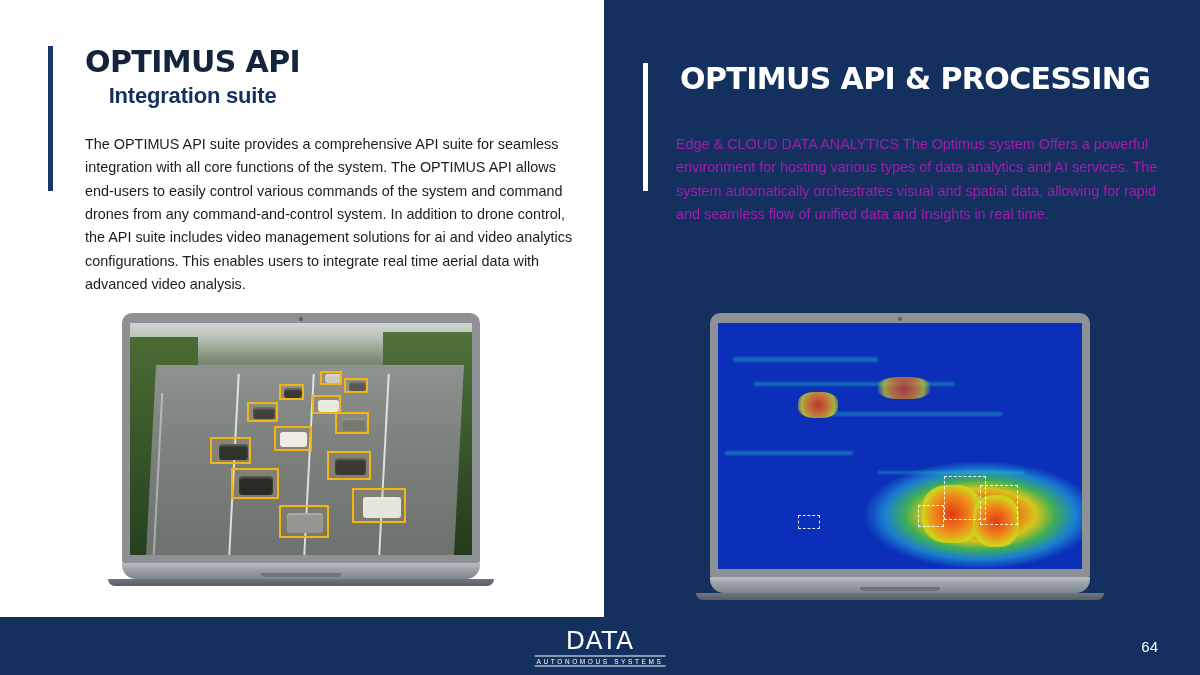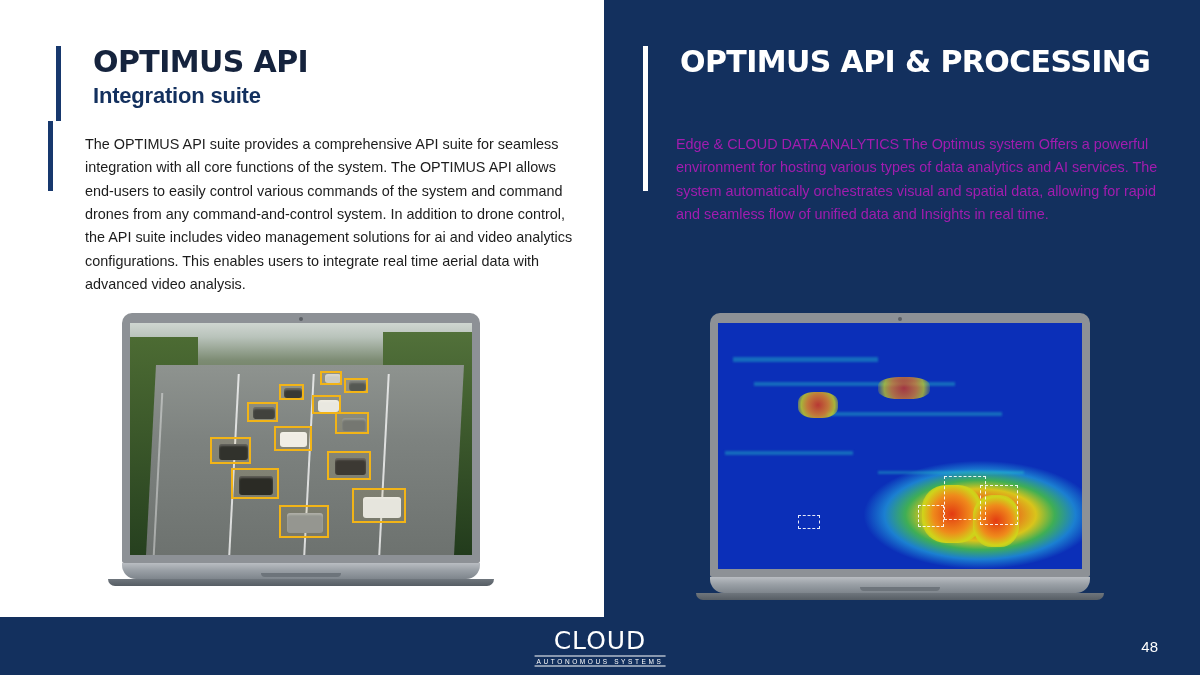--- a/index.html
+++ b/index.html
@@ -209,33 +209,33 @@
   }
 </style>
 </head>
 <body>
 
 <div class="slide">
 
   <div class="panel-left"></div>
   <div class="panel-right"></div>
 
-  <div class="head-block" style="left:56px; top:46px; width:520px; height:75px;">
+  <div class="head-block" style="left:48px; top:46px; width:520px; height:75px;text-align:center;">
     <div class="accent-bar"></div>
     <div class="head-text">
       <div class="title">OPTIMUS API</div>
       <div class="subtitle">Integration suite</div>
     </div>
   </div>
 
   <div style="position:absolute;left:48px;top:121px;width:5px;height:70px;background:#17386d;"></div>
 
   <div class="body-copy" style="left:85px; top:133px; width:490px;">The OPTIMUS API suite provides a comprehensive API suite for seamless integration with all core functions of the system. The OPTIMUS API allows end-users to easily control various commands of the system and command drones from any command-and-control system. In addition to drone control, the API suite includes video management solutions for ai and video analytics configurations. This enables users to integrate real time aerial data with advanced video analysis.</div>
 
-  <div class="head-block" style="left:643px; top:46px; width:530px; height:75px;">
+  <div class="head-block" style="left:643px; top:63px; width:530px; height:75px;">
     <div class="accent-bar light"></div>
     <div class="head-text">
       <div class="title light">OPTIMUS API &amp; PROCESSING</div>
     </div>
   </div>
   <div style="position:absolute;left:643px;top:121px;width:5px;height:70px;background:#ffffff;"></div>
 
   <div class="body-copy light" style="left:676px; top:133px; width:505px;">Edge &amp; CLOUD DATA ANALYTICS The Optimus system Offers a powerful environment for hosting various types of data analytics and AI services. The system automatically orchestrates visual and spatial data, allowing for rapid and seamless flow of unified data and Insights in real time.</div>
 
   <div class="laptop" style="left:122px; top:313px; width:358px;">
@@ -316,19 +316,19 @@
           <div class="dash-box" style="left:22%;top:78%;width:22px;height:14px;"></div>
         </div>
       </div>
     </div>
     <div class="base"></div>
     <div class="foot"></div>
   </div>
 
   <div class="footer">
     <div class="logo">
-      <div class="logo-word">CLOUD</div>
+      <div class="logo-word">DATA</div>
       <div class="logo-sub">AUTONOMOUS SYSTEMS</div>
     </div>
-    <div class="page-num">48</div>
+    <div class="page-num">64</div>
   </div>
 
 </div>
 
 </body></html>

